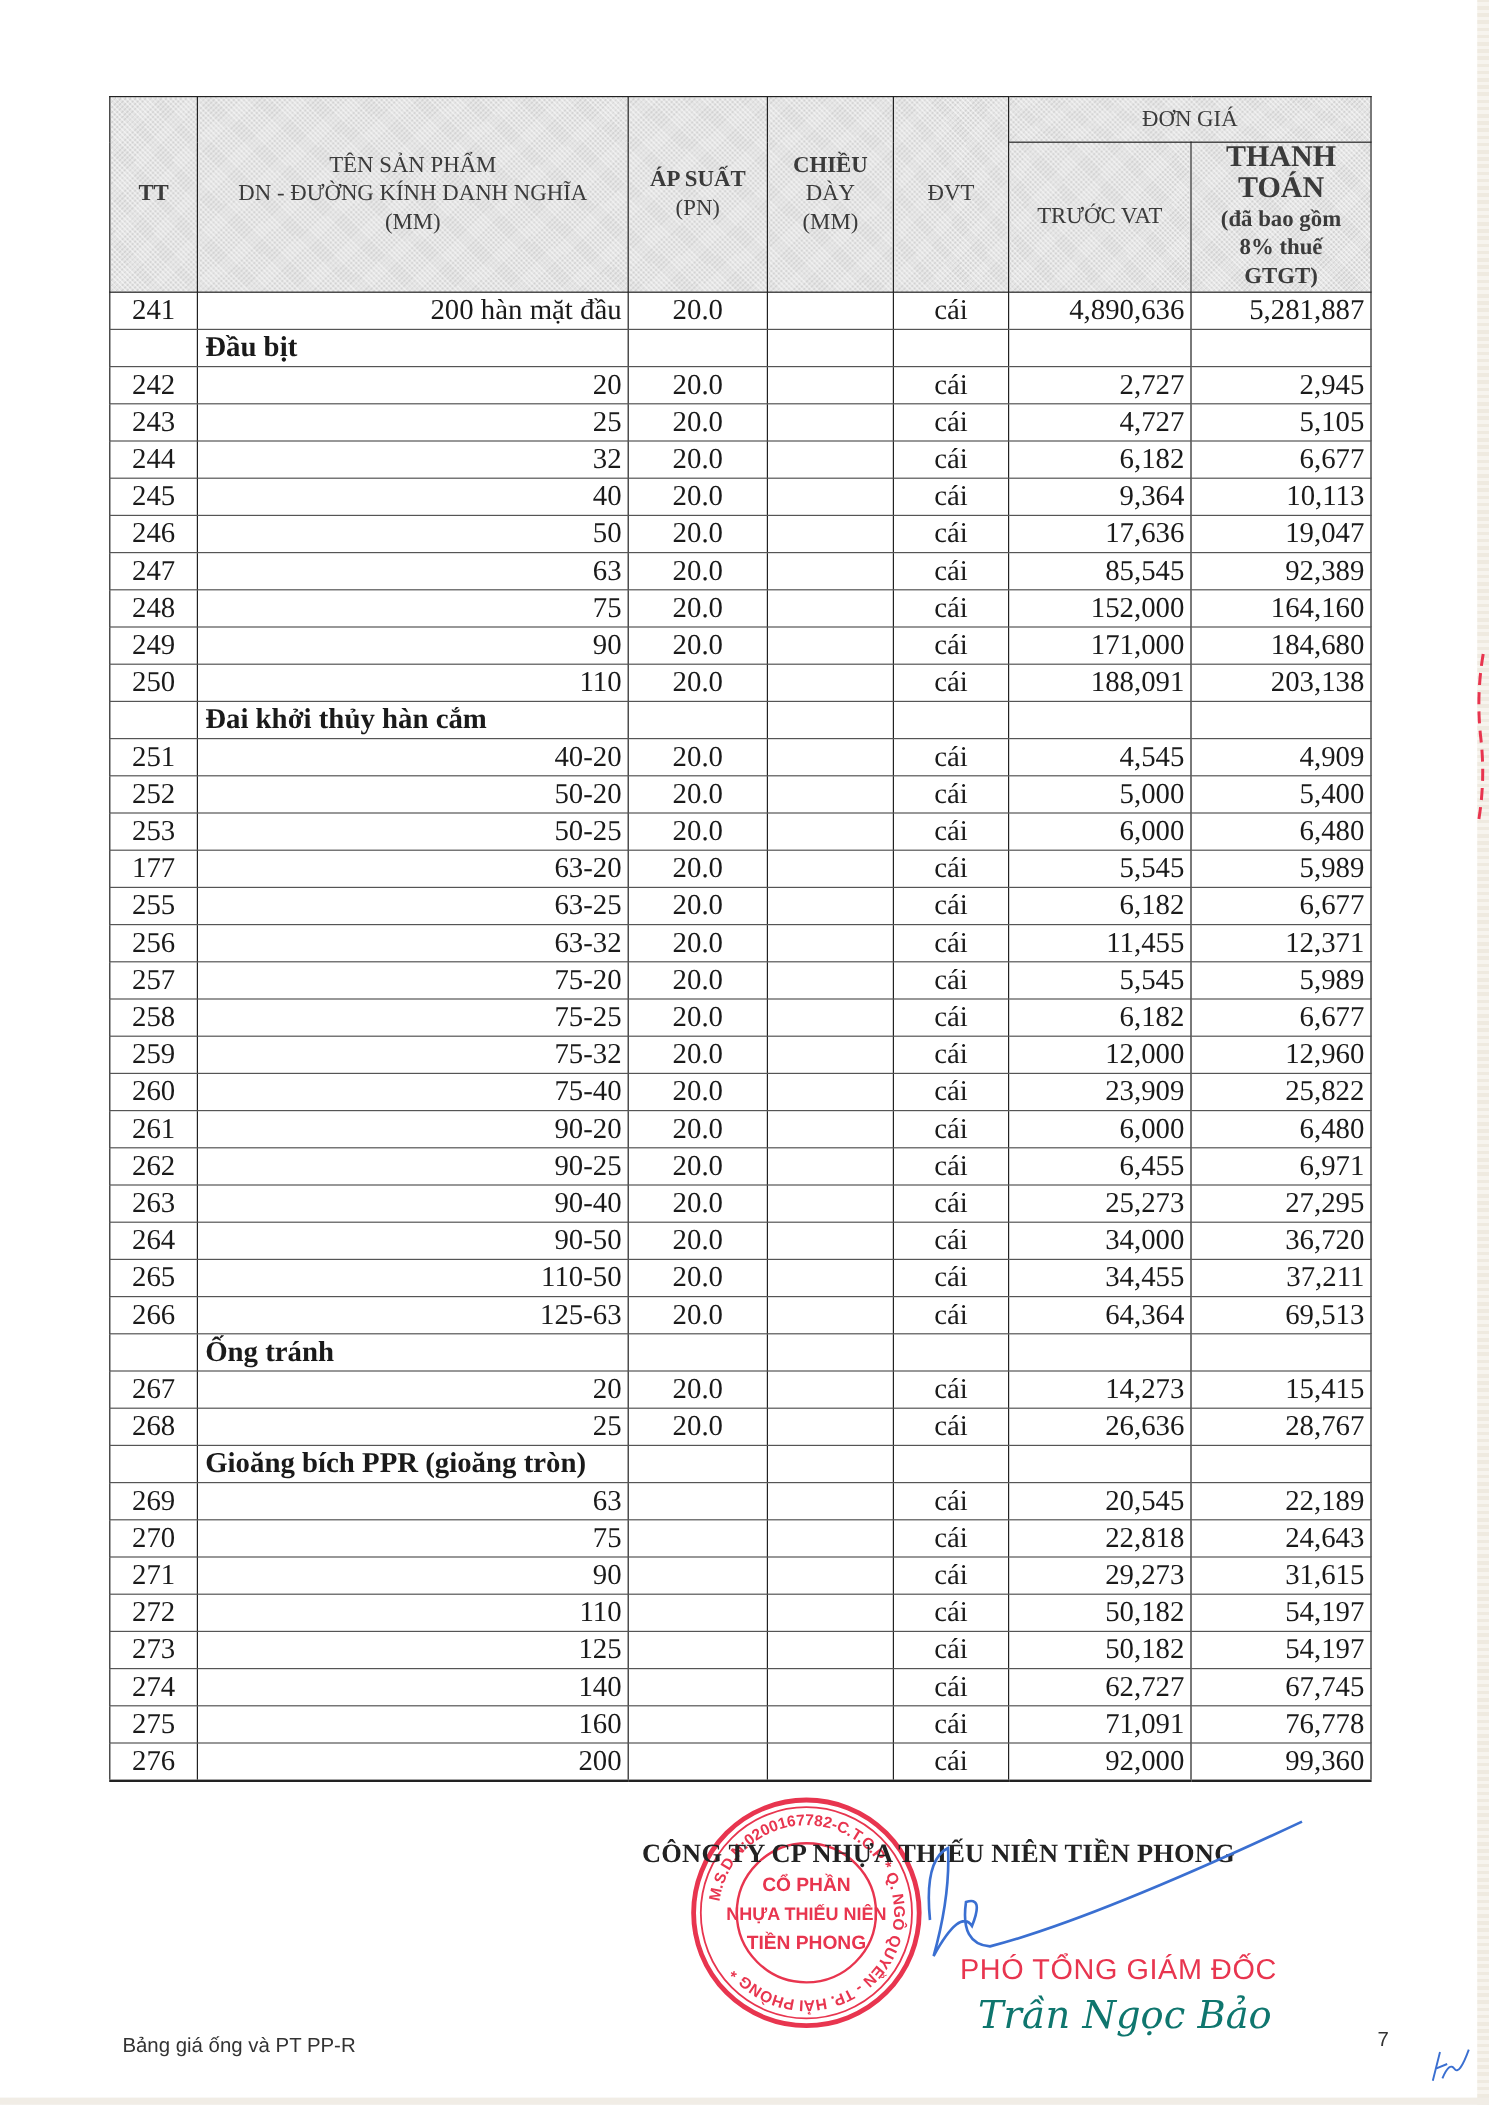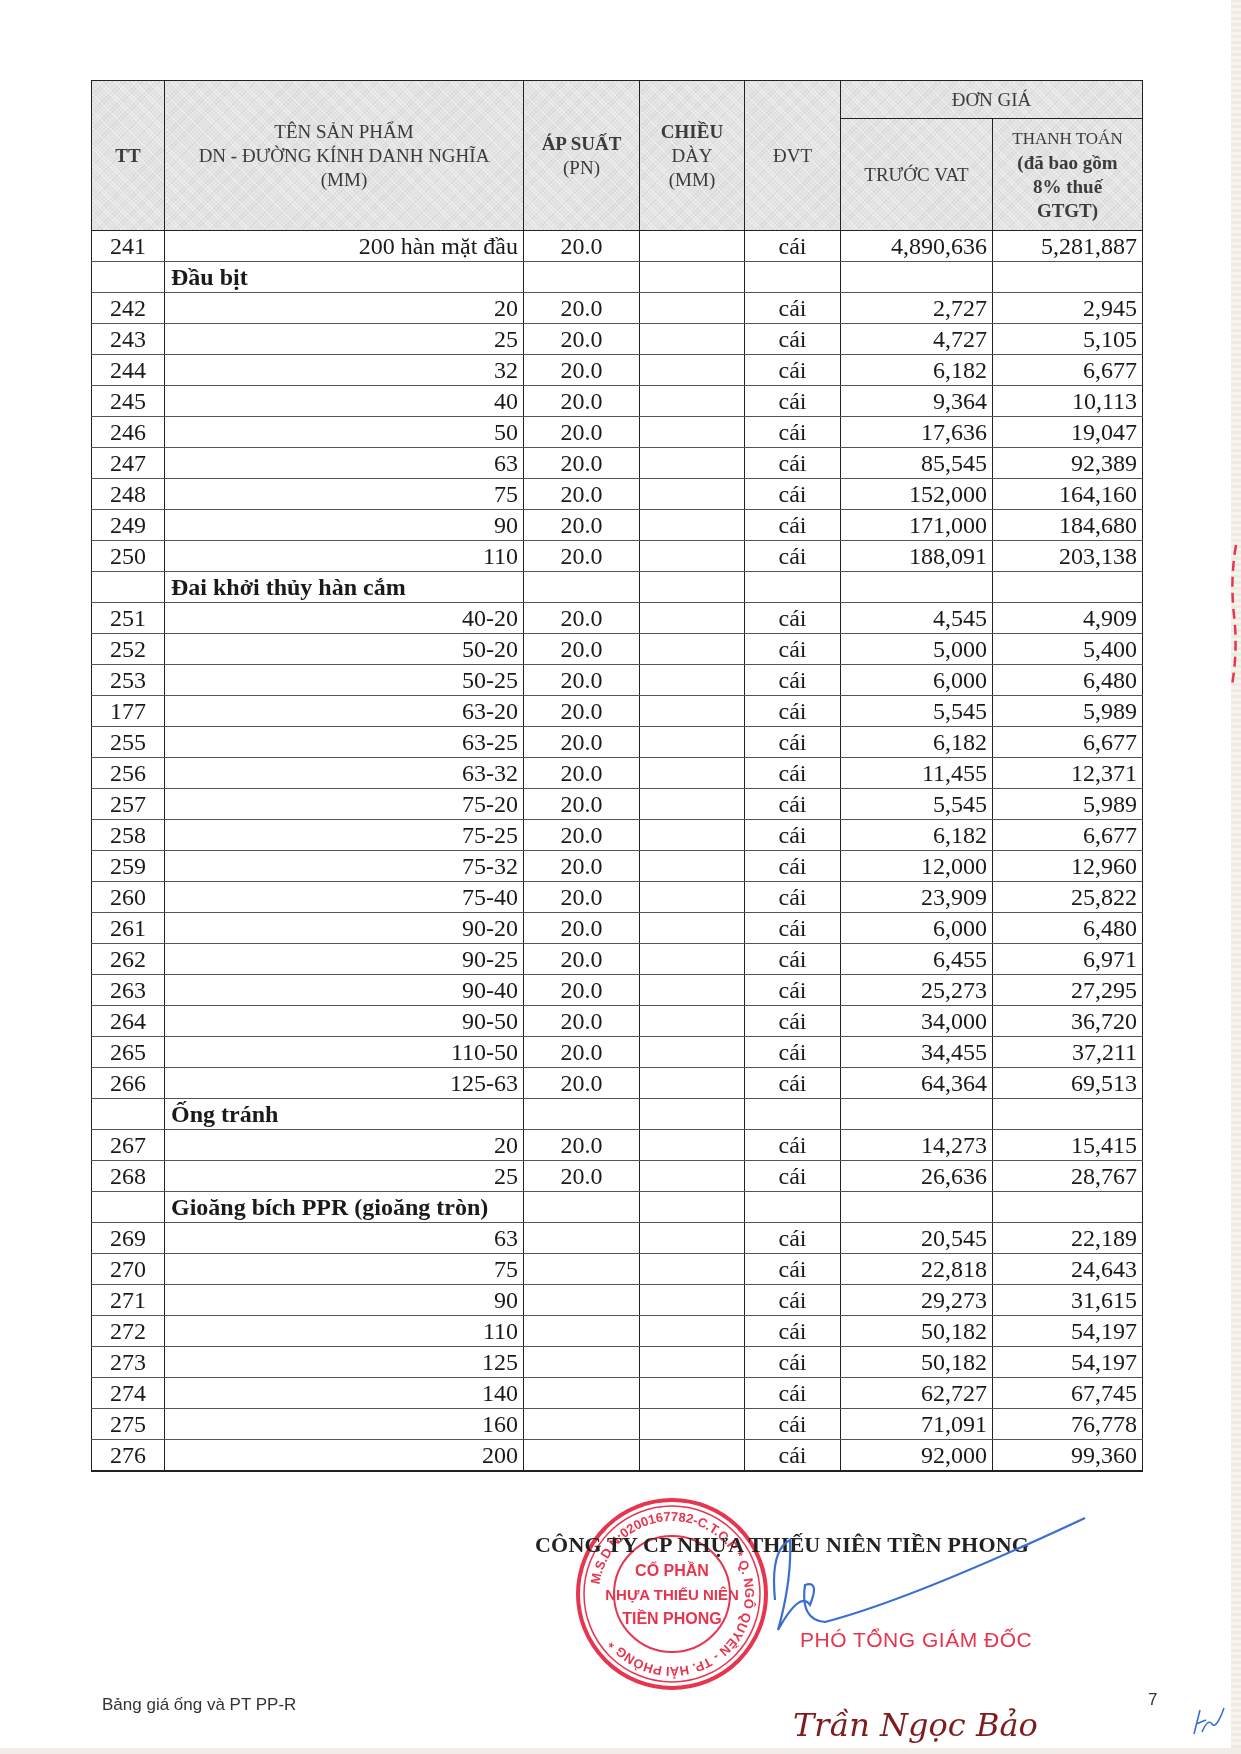--- a/index.html
+++ b/index.html
@@ -39,21 +39,21 @@
       repeating-linear-gradient(-45deg, rgba(150,150,150,0.25) 0 1px, transparent 1px 3px);
     font-weight: bold;
     color: #3b3b3b;
     font-size: 19px;
     line-height: 24px;
     text-align: center;
     vertical-align: middle;
     white-space: normal;
   }
   th.th-sub-small { font-size: 17px; line-height: 23px; font-weight: normal; }
-  th.th-sub-small b { font-weight: normal; font-size: 17px; }
+  th.th-sub-small b { font-weight: bold; font-size: 25px; }
   td.c-tt { text-align: center; }
   td.c-name { text-align: right; }
   td.c-pn { text-align: center; padding-left: 30px; }
   td.c-dvt { text-align: center; }
   td.c-num { text-align: right; }
   tr.group td { height: 30px; }
   tr.group td.c-name { text-align: left; font-weight: bold; padding-left: 6px; }
   table.price tr.last td { border-bottom: 2.5px solid #222; }
 
   .company {
@@ -62,26 +62,26 @@
   }
   .stamp {
     position: absolute; left: 572px; top: 1494px; width: 200px; height: 200px;
   }
   .signature {
     position: absolute; left: 730px; top: 1510px; width: 360px; height: 150px;
   }
   .sig-title {
     position: absolute; left: 800px; top: 1628px;
     font-family: "Liberation Sans", "DejaVu Sans", sans-serif;
-    font-size: 21px; color: #e8354f; letter-spacing: 0.5px;
+    font-size: 24px; color: #e8354f; letter-spacing: 0.5px;
   }
   .sig-name {
-    position: absolute; left: 793px; top: 1660px;
+    position: absolute; left: 815px; top: 1660px;
     font-family: "DejaVu Serif", serif; font-style: italic;
-    font-size: 32px; color: #7f1d1d; margin-top: 46px;
+    font-size: 32px; color: #0f766e;
   }
   .footer-left {
     position: absolute; left: 102px; top: 1695px;
     font-family: "Liberation Sans", "DejaVu Sans", sans-serif;
     font-size: 17px; color: #333;
   }
   .page-num {
     position: absolute; left: 1148px; top: 1690px;
     font-family: "Liberation Sans", "DejaVu Sans", sans-serif;
     font-size: 17px; color: #333;

